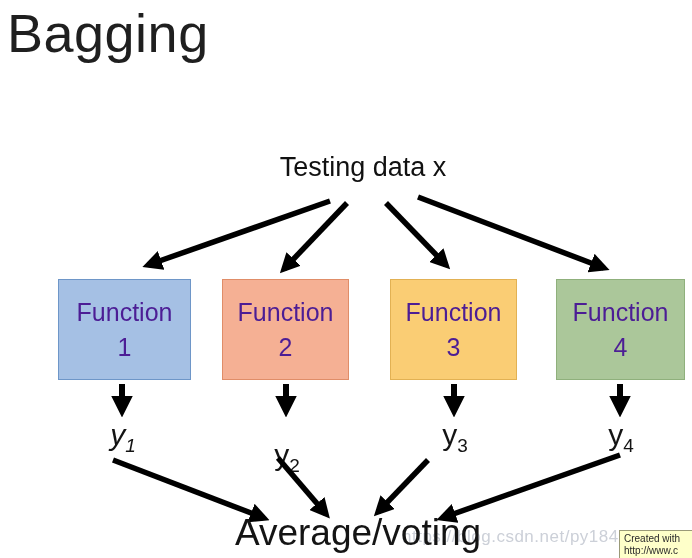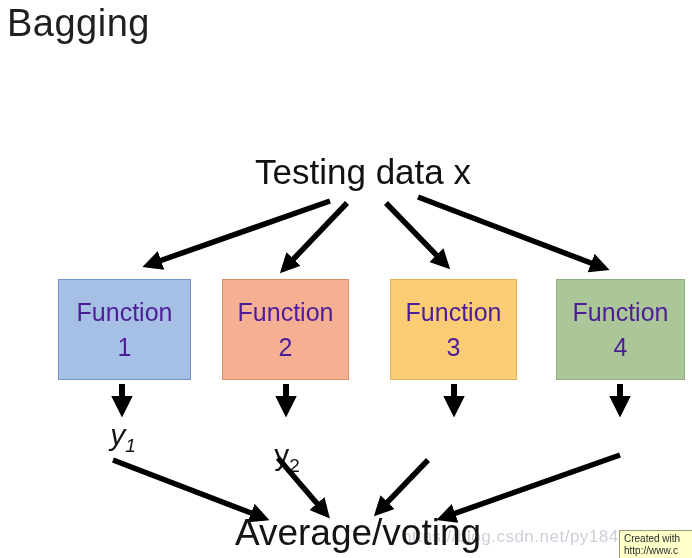--- a/index.html
+++ b/index.html
@@ -1,26 +1,26 @@
 <!DOCTYPE html>
 <html><head>
 <meta charset="utf-8">
 <style>
   html,body{margin:0;padding:0;background:#fff;}
   .canvas{
     position:relative;width:692px;height:558px;background:#ffffff;
     overflow:hidden;font-family:"Liberation Sans",sans-serif;color:#1a1a1a;
   }
   .title{
-    position:absolute;left:7px;top:2px;font-size:38px;font-weight:300;
+    position:absolute;left:7px;top:2px;font-size:54px;font-weight:300;
     letter-spacing:0.5px;color:#1f1f1f;
   }
   .input-label{
     position:absolute;left:233px;top:152px;width:260px;text-align:center;
-    font-size:35px;font-weight:500;color:#111;
+    font-size:27px;font-weight:500;color:#111;
   }
   .arrows{position:absolute;left:0;top:0;z-index:1;}
   .func-box{
     position:absolute;top:279px;height:101px;box-sizing:border-box;
     border:1.5px solid #888;display:flex;flex-direction:column;
     justify-content:center;align-items:center;text-align:center;
     font-size:25px;line-height:35px;color:#4c1d95;
   }
   .func-box.b1{left:58px;width:133px;}
   .func-box.b2{left:222px;width:127px;}
@@ -91,20 +91,22 @@
     <span>Function</span>
     <span>3</span>
   </div>
   <div class="func-box b4" style="background-color: rgb(171, 199, 154); border-color: rgb(143, 176, 124);">
     <span>Function</span>
     <span>4</span>
   </div>
 
   <div class="y-label y1"><span>y</span><sub>1</sub></div>
   <div class="y-label y2"><span>y</span><sub>2</sub></div>
+  <div class="y-label y3"><span>y</span><sub>3</sub></div>
+  <div class="y-label y4"><span>y</span><sub>4</sub></div>
 
   <div class="watermark">https://blog.csdn.net/py184473394</div>
 
   <div class="aggregate-label">Average/voting</div>
 
   <div class="badge" style="background-color: rgb(254, 255, 201);">
     <div>Created with</div>
     <div>http://www.c</div>
   </div>
 

